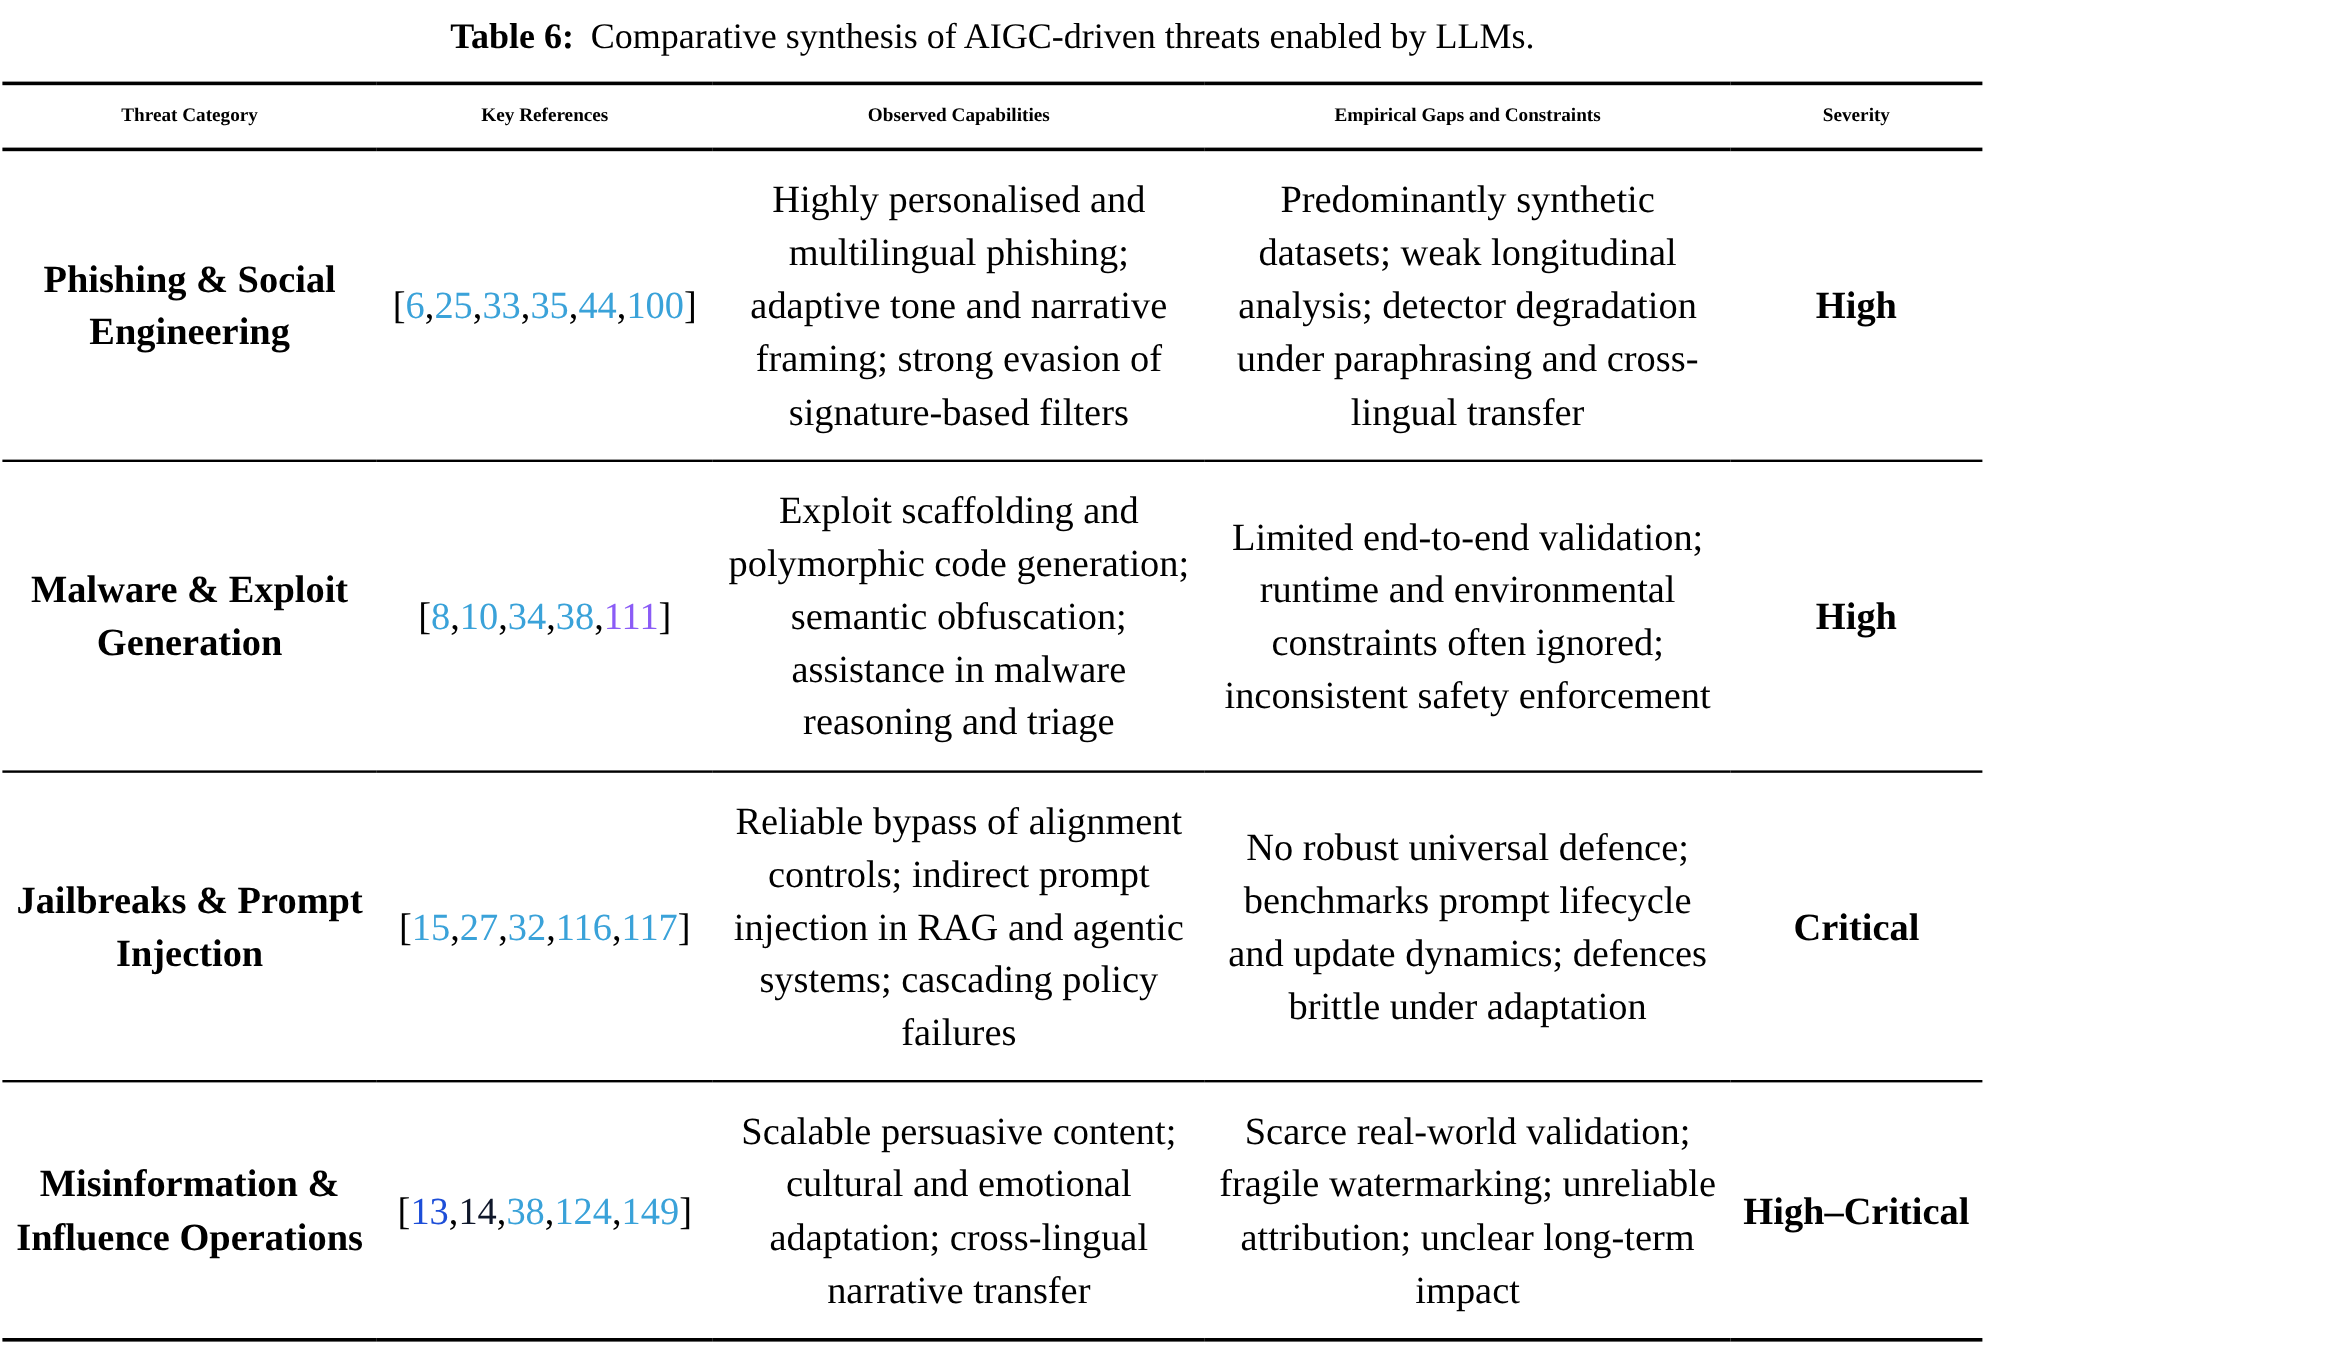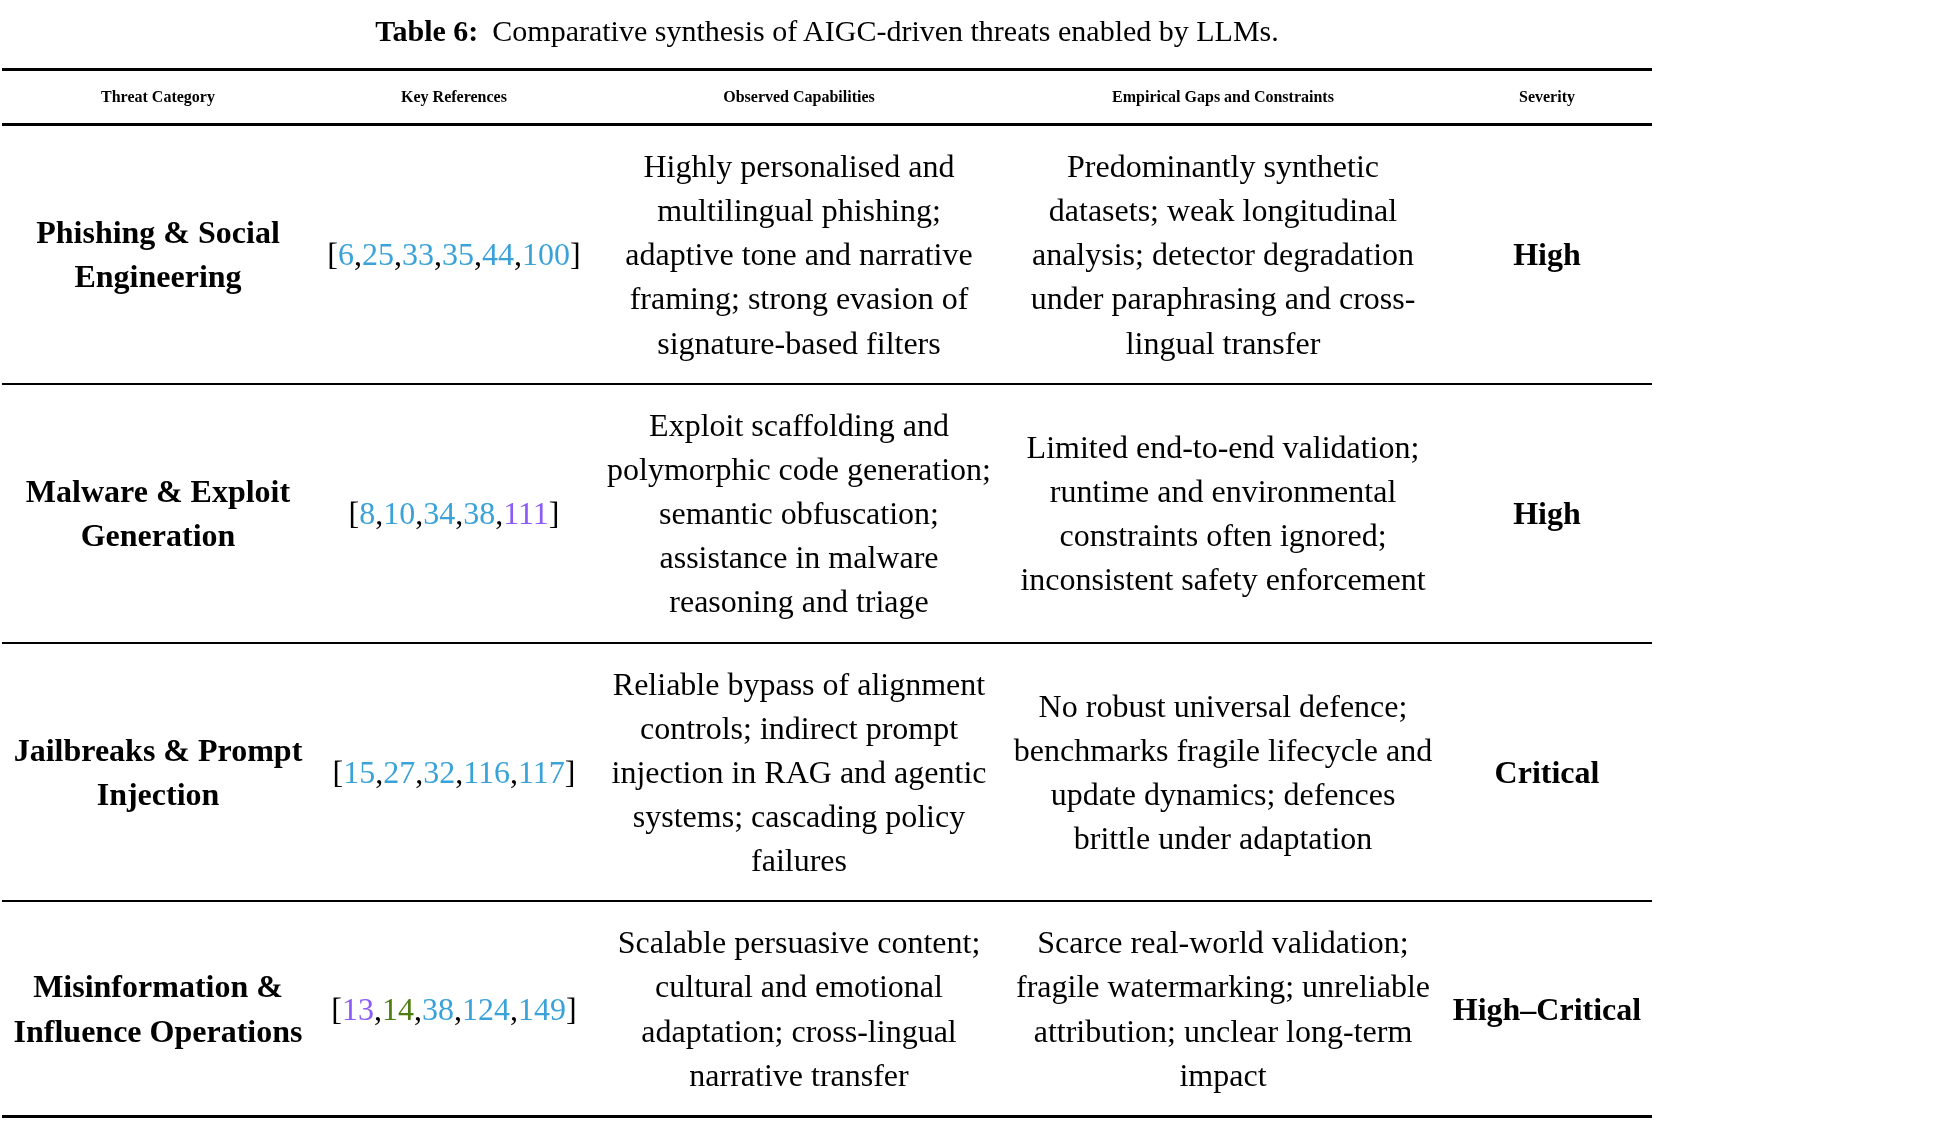--- a/index.html
+++ b/index.html
@@ -96,26 +96,26 @@
         <td class="cat">Malware &amp; Exploit Generation</td>
         <td class="refs">[<span class="cite" style="color: rgb(58, 162, 217);">8</span>,<span class="cite" style="color: rgb(58, 162, 217);">10</span>,<span class="cite" style="color: rgb(58, 162, 217);">34</span>,<span class="cite" style="color: rgb(58, 162, 217);">38</span>,<span class="cite" style="color: #8b5cf6;">111</span>]</td>
         <td class="cap">Exploit scaffolding and polymorphic code generation; semantic obfuscation; assistance in malware reasoning and triage</td>
         <td class="gap">Limited end-to-end validation; runtime and environmental constraints often ignored; inconsistent safety enforcement</td>
         <td class="sev">High</td>
       </tr>
       <tr>
         <td class="cat">Jailbreaks &amp; Prompt Injection</td>
         <td class="refs">[<span class="cite" style="color: rgb(58, 162, 217);">15</span>,<span class="cite" style="color: rgb(58, 162, 217);">27</span>,<span class="cite" style="color: rgb(58, 162, 217);">32</span>,<span class="cite" style="color: rgb(58, 162, 217);">116</span>,<span class="cite" style="color: rgb(58, 162, 217);">117</span>]</td>
         <td class="cap">Reliable bypass of alignment controls; indirect prompt injection in RAG and agentic systems; cascading policy failures</td>
-        <td class="gap">No robust universal defence; benchmarks fragile lifecycle and update dynamics; defences brittle under adaptation</td>
+        <td class="gap">No robust universal defence; benchmarks prompt lifecycle and update dynamics; defences brittle under adaptation</td>
         <td class="sev">Critical</td>
       </tr>
       <tr>
         <td class="cat">Misinformation &amp; Influence Operations</td>
-        <td class="refs">[<span class="cite" style="color: #8b5cf6;">13</span>,<span class="cite" style="color: #4d7c0f;">14</span>,<span class="cite" style="color: rgb(58, 162, 217);">38</span>,<span class="cite" style="color: rgb(58, 162, 217);">124</span>,<span class="cite" style="color: rgb(58, 162, 217);">149</span>]</td>
+        <td class="refs">[<span class="cite" style="color: #1d4ed8;">13</span>,<span class="cite" style="color: #0f172a;">14</span>,<span class="cite" style="color: rgb(58, 162, 217);">38</span>,<span class="cite" style="color: rgb(58, 162, 217);">124</span>,<span class="cite" style="color: rgb(58, 162, 217);">149</span>]</td>
         <td class="cap">Scalable persuasive content; cultural and emotional adaptation; cross-lingual narrative transfer</td>
         <td class="gap">Scarce real-world validation; fragile watermarking; unreliable attribution; unclear long-term impact</td>
         <td class="sev">High–Critical</td>
       </tr>
     </tbody>
   </table>
 
 </div>
 
 </body></html>

